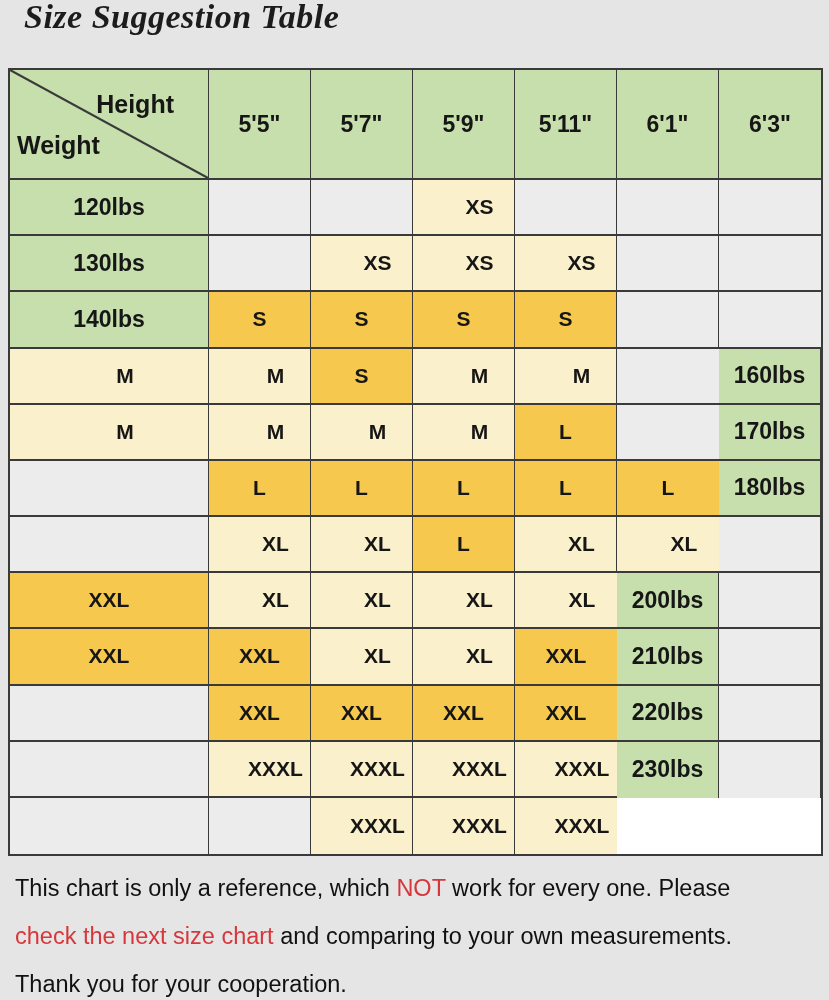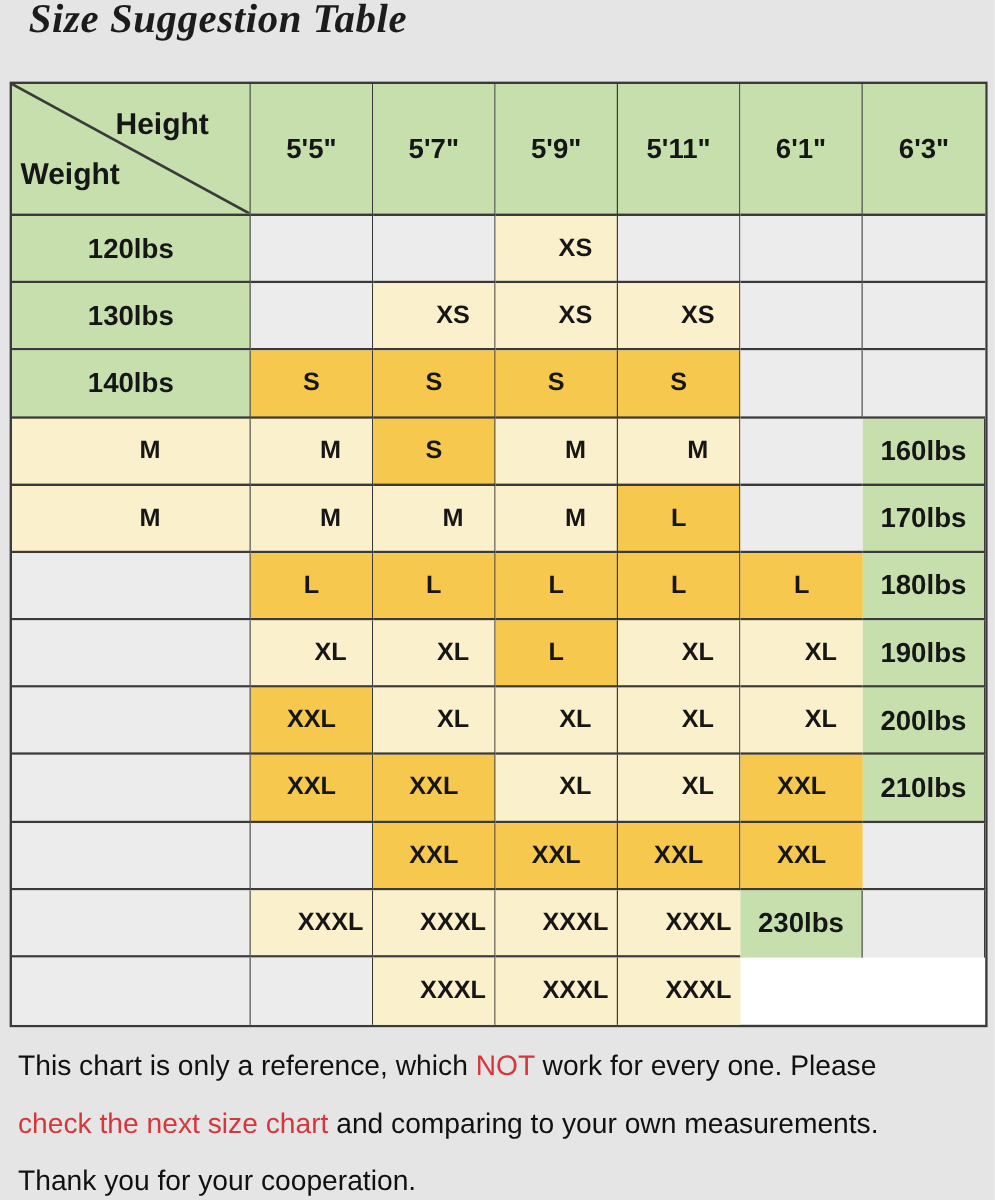--- a/index.html
+++ b/index.html
@@ -128,41 +128,41 @@
       <div class="cell size-cell tone-gold">L</div>
       <div class="cell size-cell tone-gold">L</div>
       <div class="cell size-cell tone-gold last-col">L</div>
       <div class="cell wlabel">180lbs</div>
       <div class="cell size-cell tone-empty"></div>
       <div class="cell size-cell tone-cream">XL</div>
       <div class="cell size-cell tone-cream">XL</div>
       <div class="cell size-cell tone-gold">L</div>
       <div class="cell size-cell tone-cream">XL</div>
       <div class="cell size-cell tone-cream last-col">XL</div>
-      <div class="cell wlabel">190lbs</div>
       <div class="cell size-cell tone-empty"></div>
       <div class="cell size-cell tone-gold">XXL</div>
       <div class="cell size-cell tone-cream">XL</div>
       <div class="cell size-cell tone-cream">XL</div>
       <div class="cell size-cell tone-cream">XL</div>
       <div class="cell size-cell tone-cream last-col">XL</div>
       <div class="cell wlabel">200lbs</div>
       <div class="cell size-cell tone-empty"></div>
       <div class="cell size-cell tone-gold">XXL</div>
       <div class="cell size-cell tone-gold">XXL</div>
       <div class="cell size-cell tone-cream">XL</div>
       <div class="cell size-cell tone-cream">XL</div>
       <div class="cell size-cell tone-gold last-col">XXL</div>
       <div class="cell wlabel">210lbs</div>
       <div class="cell size-cell tone-empty"></div>
       <div class="cell size-cell tone-empty"></div>
       <div class="cell size-cell tone-gold">XXL</div>
       <div class="cell size-cell tone-gold">XXL</div>
       <div class="cell size-cell tone-gold">XXL</div>
       <div class="cell size-cell tone-gold last-col">XXL</div>
+      <div class="cell wlabel">220lbs</div>
       <div class="cell size-cell tone-empty"></div>
       <div class="cell size-cell tone-empty"></div>
       <div class="cell size-cell tone-cream">XXXL</div>
       <div class="cell size-cell tone-cream">XXXL</div>
       <div class="cell size-cell tone-cream">XXXL</div>
       <div class="cell size-cell tone-cream last-col">XXXL</div>
       <div class="cell wlabel last-row">230lbs</div>
       <div class="cell size-cell tone-empty last-row"></div>
       <div class="cell size-cell tone-empty last-row"></div>
       <div class="cell size-cell tone-empty last-row"></div>

